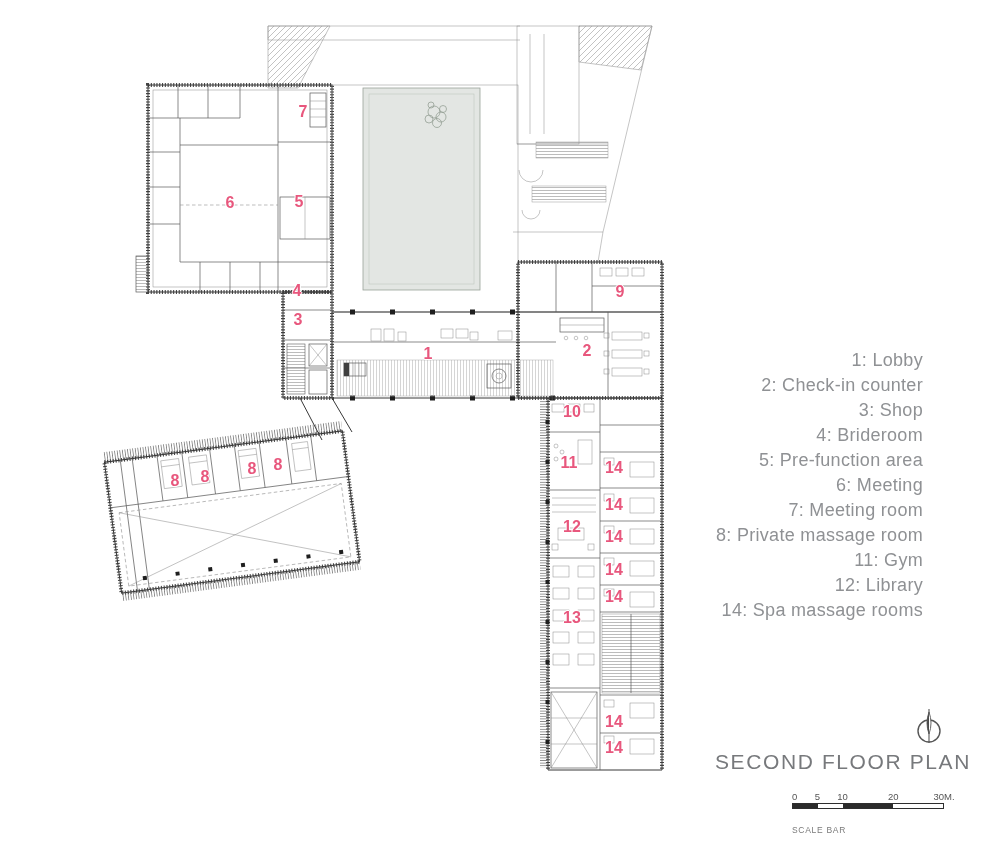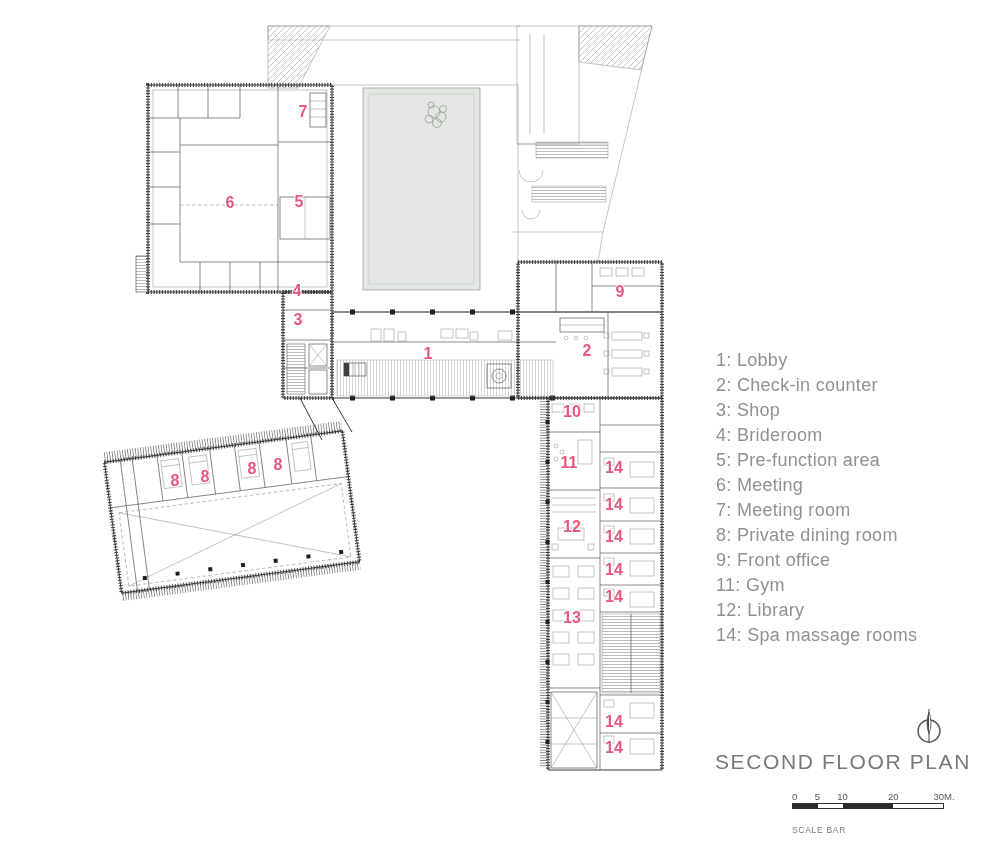--- a/index.html
+++ b/index.html
@@ -14,21 +14,21 @@
   .f{fill:none;stroke:#8a8a8a;stroke-width:0.5;}
   .d{fill:none;stroke:#909090;stroke-width:0.6;stroke-dasharray:3.5 2.5;}
 
   .markers{position:absolute;left:0;top:0;width:1000px;height:850px;pointer-events:none;}
   .marker{position:absolute;transform:translate(-50%,-50%);color:var(--marker-color,#e8577d);
           font-size:16px;font-weight:bold;
           text-shadow:-1px 0 0 #fff,1px 0 0 #fff,0 -1px 0 #fff,0 1px 0 #fff;}
 
   .legend{position:absolute;left:716px;top:348px;color:var(--legend-color,#8f9194);
           font-size:18px;line-height:25px;letter-spacing:.3px;}
-  .legend-item{white-space:nowrap;}
+  .legend-item{white-space:nowrap;text-align:right;}
 
   .title{position:absolute;left:715px;top:750px;font-size:21px;letter-spacing:1.6px;
          color:#77797c;}
 
   .compass{position:absolute;left:908px;top:703px;}
 
   .scalebar{position:absolute;left:792px;top:791px;width:152px;color:#555;}
   .ticks{position:relative;height:11px;font-size:9.5px;}
   .tick{position:absolute;top:0;}
   .bar{display:flex;height:4px;border:1px solid #2e2e2e;margin-top:1px;background:#fff;}
@@ -301,22 +301,21 @@
     </div>
 
   <div class="legend">
       <div class="legend-item">1: Lobby</div>
       <div class="legend-item">2: Check-in counter</div>
       <div class="legend-item">3: Shop</div>
       <div class="legend-item">4: Brideroom</div>
       <div class="legend-item">5: Pre-function area</div>
       <div class="legend-item">6: Meeting</div>
       <div class="legend-item">7: Meeting room</div>
-      <div class="legend-item">8: Private dining room</div>
-      <div class="legend-item">9: Front office</div>
+      <div class="legend-item">8: Private massage room</div>
       <div class="legend-item">11: Gym</div>
       <div class="legend-item">12: Library</div>
       <div class="legend-item">14: Spa massage rooms</div>
     </div>
 
   <div class="title">SECOND FLOOR PLAN</div>
 
   <svg class="compass" width="42" height="52" viewBox="0 0 42 52">
     <circle cx="21" cy="28" r="11" fill="none" stroke="#555" stroke-width="1.4"></circle>
     <path d="M21,6 V40" stroke="#555" stroke-width="1.1"></path>

